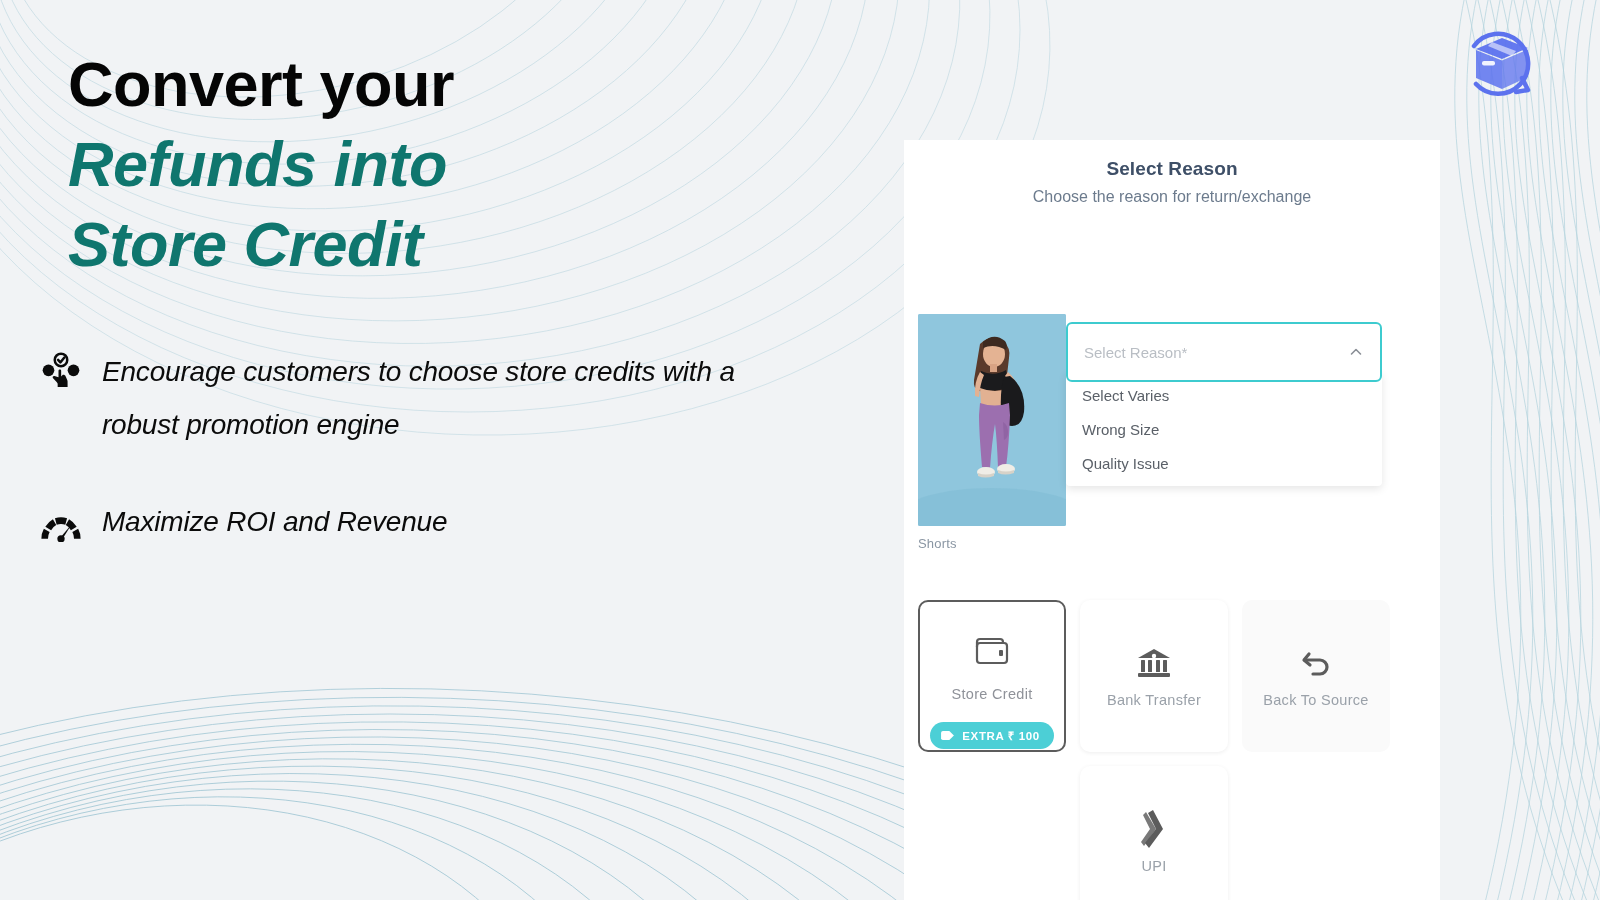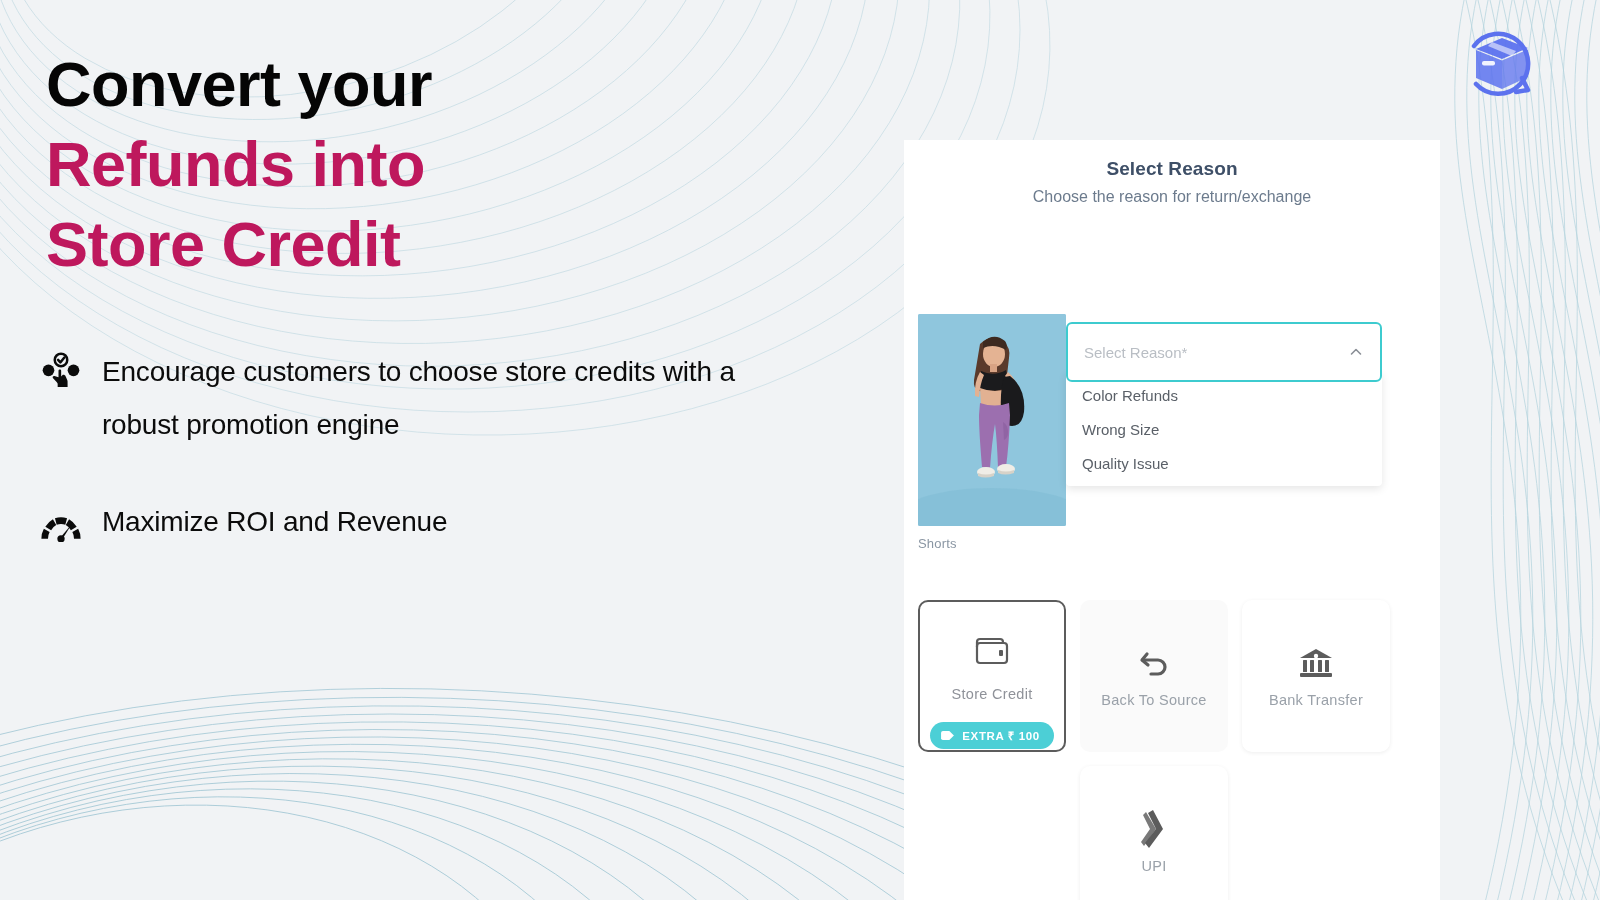--- a/index.html
+++ b/index.html
@@ -28,22 +28,23 @@
     position: absolute;
     left: 46px; top: 44px;
     width: 820px;
   }
   .headline {
     font-size: 63px;
     line-height: 80px;
     font-weight: 700;
     letter-spacing: -0.5px;
     color: #050505;
-  }
-  .headline .accent { color: #be185d; }
+    margin-left: 22px;
+  }
+  .headline .accent { color: #0f766e; font-style: italic; }
 
   .bullets {
     position: absolute;
     left: 38px; top: 345px;
     width: 760px;
   }
   .bullet {
     display: flex;
     align-items: flex-start;
     gap: 18px;
@@ -53,20 +54,21 @@
     flex: 0 0 auto;
     width: 46px; height: 46px;
     display: flex; align-items: center; justify-content: center;
     margin-top: 4px;
   }
   .bullet-text {
     font-size: 28px;
     line-height: 53px;
     color: #0B0B0B;
     letter-spacing: -0.2px;
+    font-style: italic;
   }
   .bullet--roi .bullet-text { line-height: 46px; }
   .bullet--roi { margin-top: 14px; }
 
   
   .logo {
     position: absolute;
     right: 48px; top: 16px;
     width: 100px; height: 100px;
   }
@@ -398,21 +400,21 @@
         <div class="dropdown-control">
           <span class="dropdown-placeholder">Select Reason*</span>
           <span class="chev">
             <svg viewBox="0 0 16 16" width="16" height="16" fill="none" stroke="#8A8F96" stroke-width="1.6" stroke-linecap="round" stroke-linejoin="round">
               <path d="M3.5 10 L8 5.5 L12.5 10"></path>
             </svg>
           </span>
         </div>
 
         <div class="dropdown-menu">
-          <div class="dropdown-item">Color Refunds</div>
+          <div class="dropdown-item">Select Varies</div>
           <div class="dropdown-item">Wrong Size</div>
           <div class="dropdown-item">Quality Issue</div>
         </div>
       </div>
     </div>
 
     <div class="methods">
 
       <div class="methods-row">
 
@@ -424,46 +426,46 @@
               <rect x="24" y="13" width="4" height="6" rx="1" fill="#5C5C5C" stroke="none"></rect>
             </svg>
           </span>
           <span class="method-label">Store Credit</span>
           <span class="method-badge">
             <svg class="badge-tag" viewBox="0 0 16 12">
               <path d="M1 3 a2 2 0 0 1 2 -2 h7 l5 5 l-5 5 h-7 a2 2 0 0 1 -2 -2 z" fill="#FFFFFF"></path>
             </svg>
             <span>EXTRA ₹ 100</span>
           </span>
-        </div>
-
-        <div class="method">
-          <span class="method-icon">
-            <svg viewBox="0 0 34 30" width="34" height="30" fill="none" stroke="#5C5C5C" stroke-width="3.2" stroke-linecap="round" stroke-linejoin="round">
-              <path d="M10 6 L5 12 L11 17"></path>
-              <path d="M5.5 12 H 21 a7 7 0 0 1 0 14 H 14"></path>
-            </svg>
-          </span>
-          <span class="method-label">Back To Source</span>
         </div>
 
         <div class="method method--white">
           <span class="method-icon">
             <svg viewBox="0 0 34 30" width="34" height="30" fill="#5C5C5C">
               <path d="M17 1 L33 10 H1 Z"></path>
               <circle cx="17" cy="8" r="2.2" fill="#FFFFFF"></circle>
               <rect x="4" y="12" width="4" height="12" rx="0.5"></rect>
               <rect x="11" y="12" width="4" height="12" rx="0.5"></rect>
               <rect x="19" y="12" width="4" height="12" rx="0.5"></rect>
               <rect x="26" y="12" width="4" height="12" rx="0.5"></rect>
               <rect x="1" y="25" width="32" height="4" rx="1"></rect>
             </svg>
           </span>
           <span class="method-label">Bank Transfer</span>
         </div>
+
+        <div class="method">
+          <span class="method-icon">
+            <svg viewBox="0 0 34 30" width="34" height="30" fill="none" stroke="#5C5C5C" stroke-width="3.2" stroke-linecap="round" stroke-linejoin="round">
+              <path d="M10 6 L5 12 L11 17"></path>
+              <path d="M5.5 12 H 21 a7 7 0 0 1 0 14 H 14"></path>
+            </svg>
+          </span>
+          <span class="method-label">Back To Source</span>
+        </div>
       </div>
 
       <div class="methods-row methods-row--upi">
         <div class="method method--white">
           <span class="method-icon">
             <svg viewBox="0 0 30 40" width="30" height="40" fill="#5C5C5C">
               <path d="M14 1 L24 20 L10 39 L6 34 L17 20 L9 4 Z"></path>
               <path d="M7 3 L17 20 L5 37 L2 33 L11 20 L4 6 Z" opacity="0.82"></path>
             </svg>
           </span>

